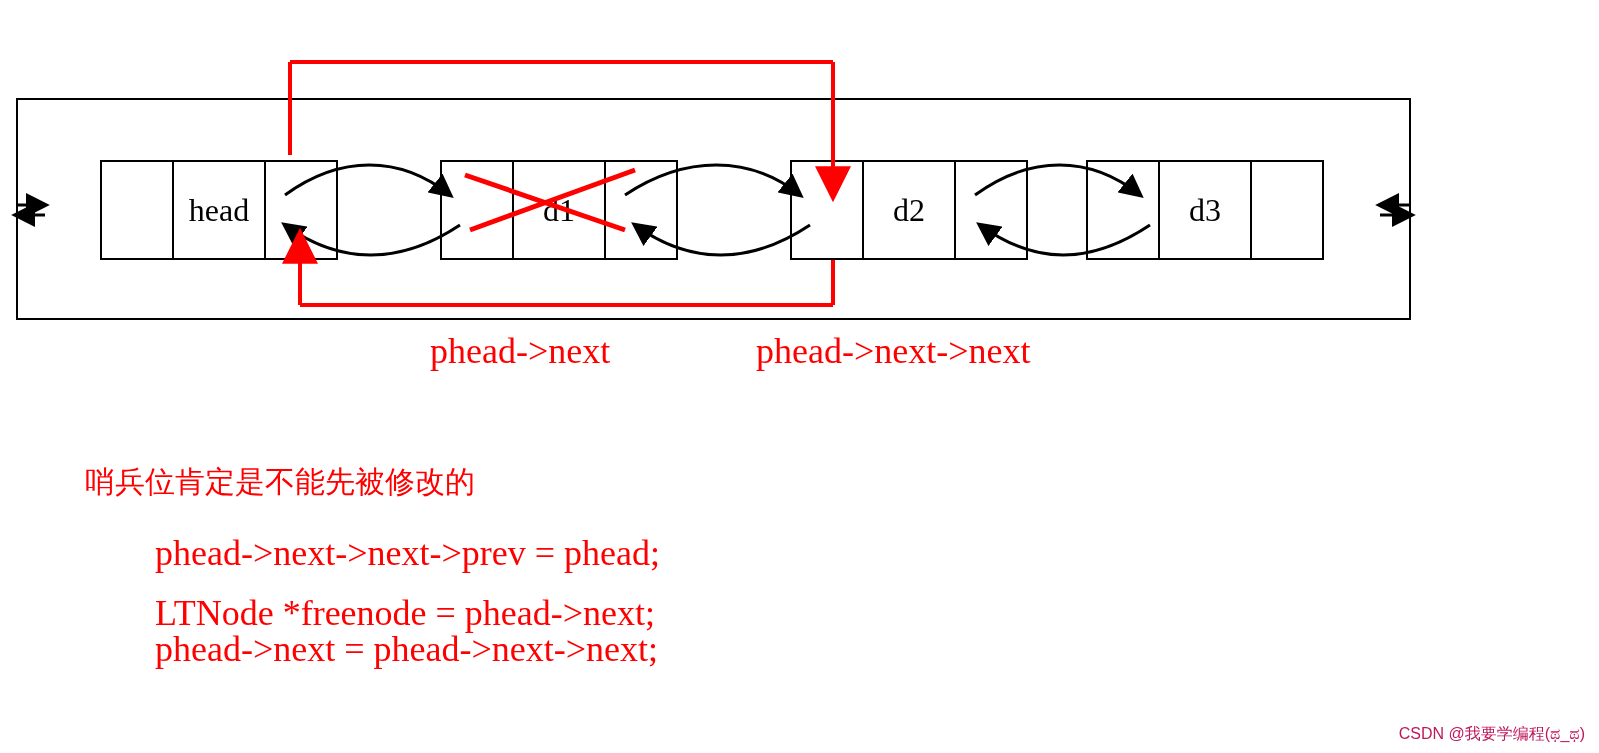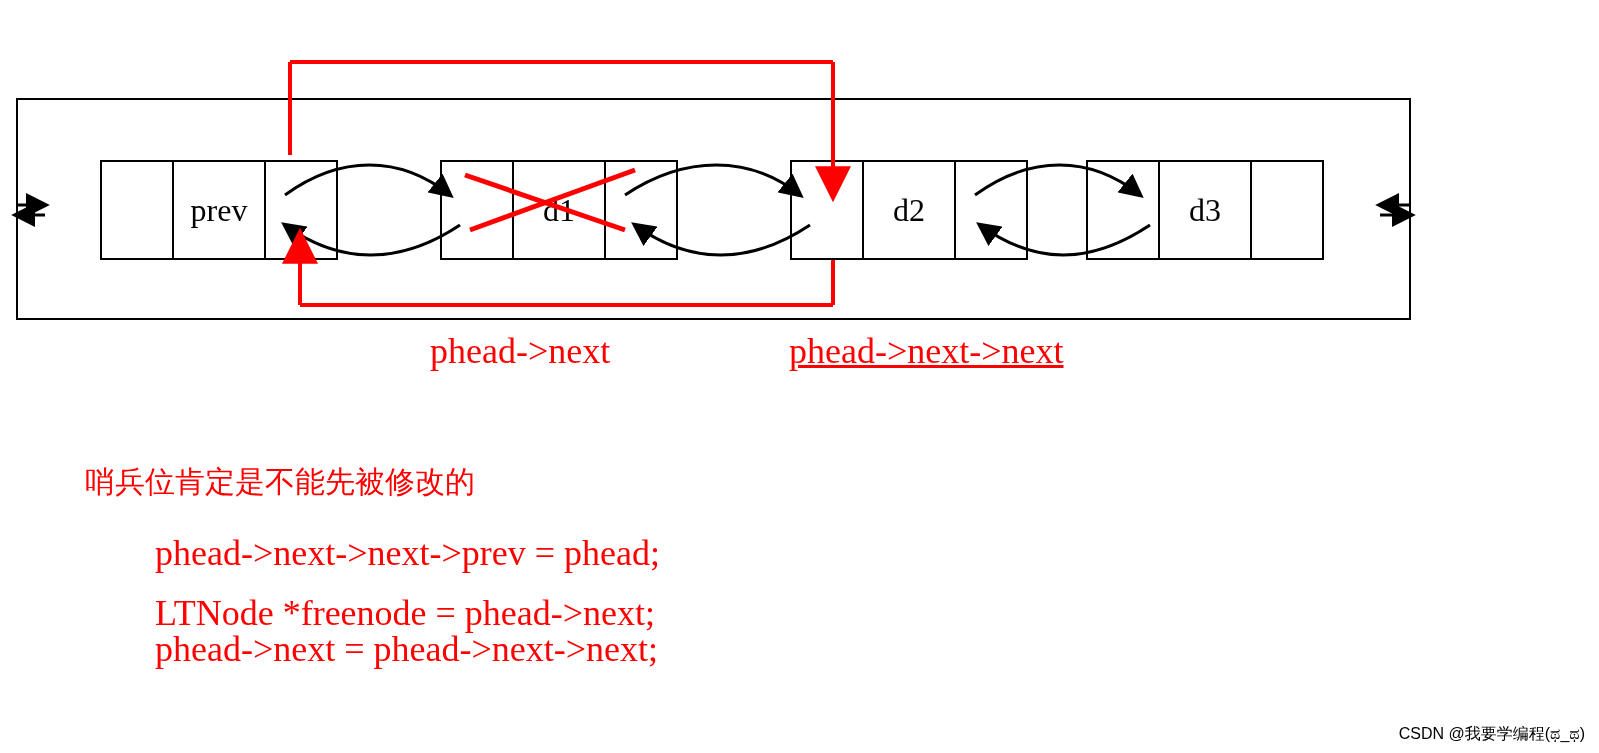--- a/index.html
+++ b/index.html
@@ -42,40 +42,40 @@
     position: absolute;
     color: #ff0000;
     font-size: 36px;
     white-space: nowrap;
   }
   .annot.big { font-size: 30px; }
   .watermark {
     position: absolute;
     right: 14px;
     bottom: 8px;
-    color: #000000;
+    color: #be185d;
     font-size: 16px;
     font-family: Arial, sans-serif;
   }
   svg.overlay {
     position: absolute;
     left: 0; top: 0;
     width: 1599px;
     height: 753px;
     pointer-events: none;
   }
 </style>
 </head>
 <body>
 
 <div class="outer-border"></div>
 
 <div class="node" style="left:100px;">
   <div class="cell left"></div>
-  <div class="cell mid">prev</div>
+  <div class="cell mid">head</div>
   <div class="cell right"></div>
 </div>
 
 <div class="node" style="left:440px;">
   <div class="cell left"></div>
   <div class="cell mid">d1</div>
   <div class="cell right"></div>
 </div>
 
 <div class="node" style="left:790px;">
@@ -84,21 +84,21 @@
   <div class="cell right"></div>
 </div>
 
 <div class="node" style="left:1086px;text-align:center;">
   <div class="cell left"></div>
   <div class="cell mid">d3</div>
   <div class="cell right"></div>
 </div>
 
 <div class="annot" style="left:430px; top:330px;">phead-&gt;next</div>
-<div class="annot" style="left:789px; top:330px;text-decoration:underline;">phead-&gt;next-&gt;next</div>
+<div class="annot" style="left:756px; top:330px;">phead-&gt;next-&gt;next</div>
 
 <div class="annot big" style="left:85px;  top:462px;">哨兵位肯定是不能先被修改的</div>
 <div class="annot" style="left:155px; top:532px;">phead-&gt;next-&gt;next-&gt;prev = phead;</div>
 <div class="annot" style="left:155px; top:580px;margin-top:12px;">LTNode *freenode = phead-&gt;next;</div>
 <div class="annot" style="left:155px; top:628px;">phead-&gt;next = phead-&gt;next-&gt;next;</div>
 
 <div class="watermark">CSDN @我要学编程(ಥ_ಥ)</div>
 
 <svg class="overlay" viewBox="0 0 1599 753">
   <defs>

